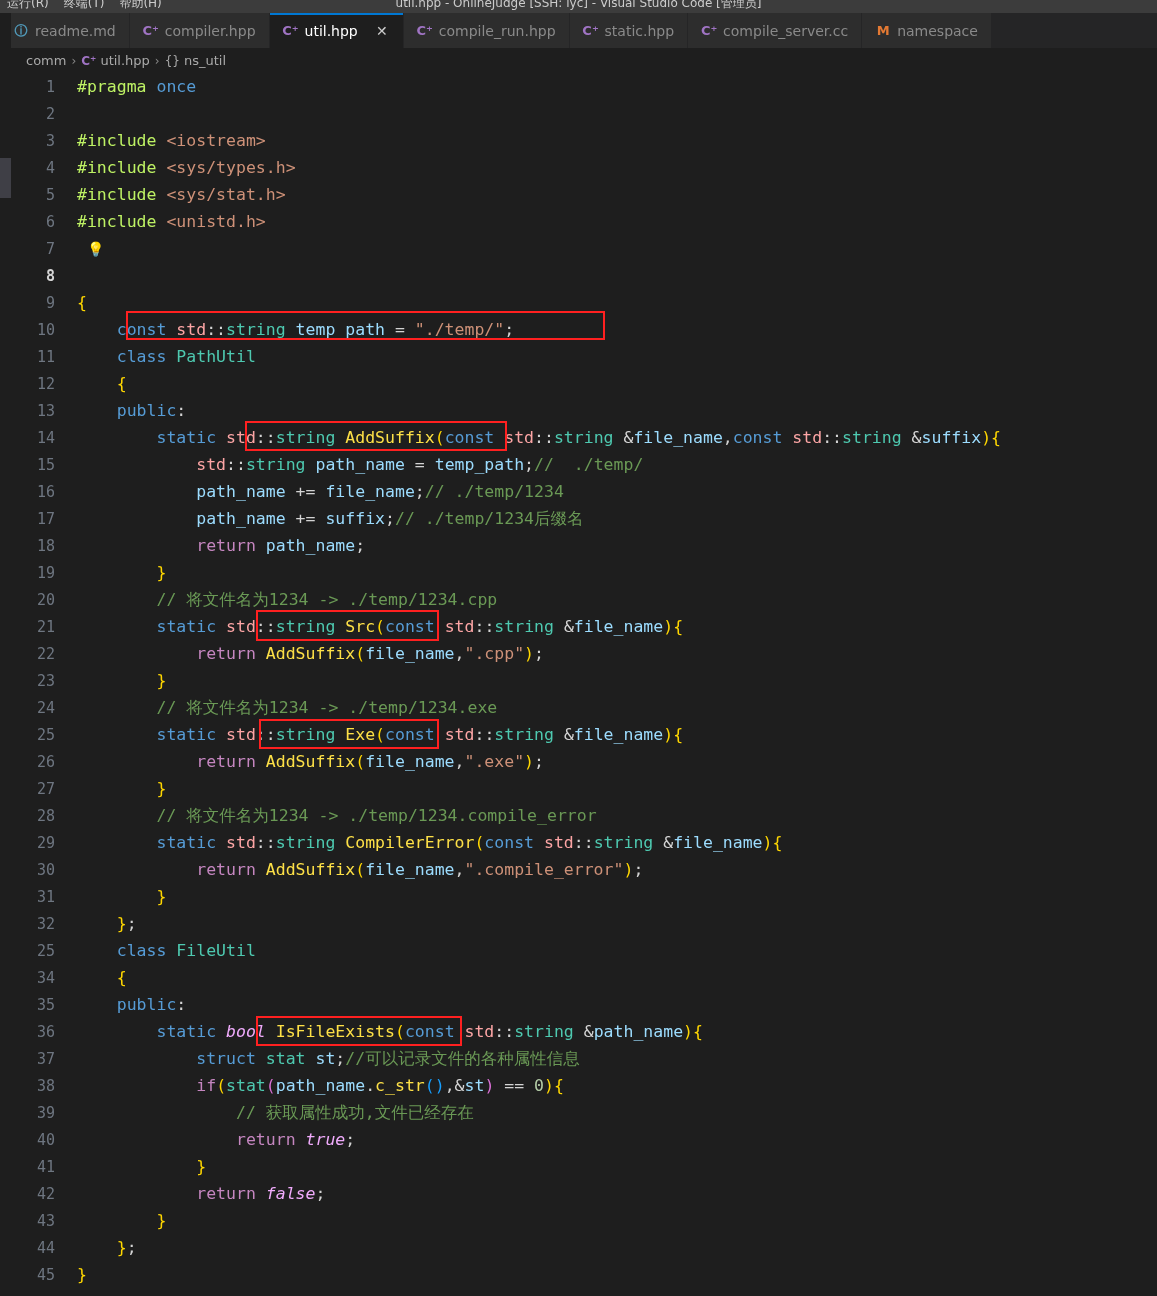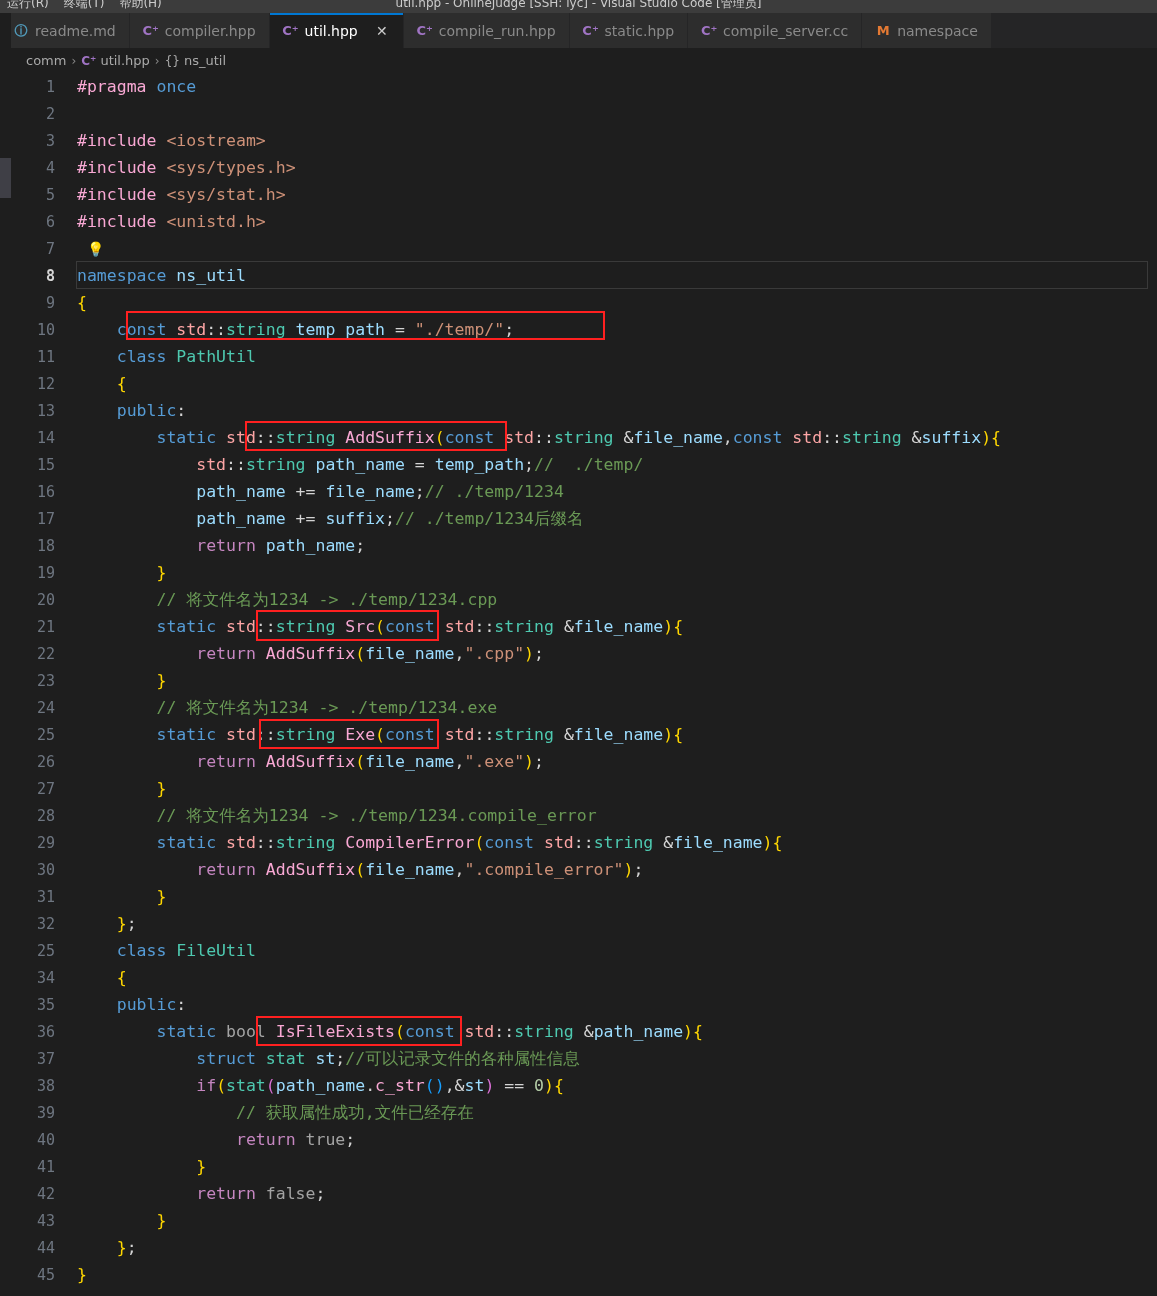--- a/index.html
+++ b/index.html
@@ -144,32 +144,32 @@
   .row.current .code::before {
     content: "";
     position: absolute;
     left: -1px; top: -5px;
     width: 1070px; height: 26px;
     border: 1px solid #3a3a3a;
     pointer-events: none;
   }
 
   
-  .t-pre   { color: #f9a8d4; margin-top: 12px; }  
+  .t-pre   { color: #bef264; margin-top: 12px; }  
   .t-dir   { color: #569cd6; }  
   .t-str   { color: #ce9178; }  
   .t-kw    { color: #569cd6; }  
   .t-kw2   { color: #c586c0; }  
   .t-type  { color: #4ec9b0; }  
   .t-ns    { color: #fca5a5; }
   .t-var   { color: #9cdcfe; }  
-  .t-fn    { color: #f9a8d4; }  
+  .t-fn    { color: #fde047; }  
   .t-cmt   { color: #6a9955; }  
   .t-num   { color: #b5cea8; }  
-  .t-kwb   { color: #a3a3a3; }  
+  .t-kwb   { color: #f0abfc; font-style: italic; }  
   .t-punc  { color: #d4d4d4; }
 
   .bulb { color: #ffcc00; font-size: 14px; }
 
   
   .redbox {
     position: absolute;
     border: 2px solid #ff2020;
     pointer-events: none;
     z-index: 50;
@@ -250,21 +250,21 @@
 
 <div id="editor">
   <div id="lines">
       <div class="row"><span class="ln">1</span><span class="code"><span class="t-pre">#pragma</span> <span class="t-dir">once</span></span></div>
       <div class="row"><span class="ln">2</span><span class="code"></span></div>
       <div class="row"><span class="ln">3</span><span class="code"><span class="t-pre">#include</span> <span class="t-str">&lt;iostream&gt;</span></span></div>
       <div class="row"><span class="ln">4</span><span class="code"><span class="t-pre">#include</span> <span class="t-str">&lt;sys/types.h&gt;</span></span></div>
       <div class="row"><span class="ln">5</span><span class="code"><span class="t-pre">#include</span> <span class="t-str">&lt;sys/stat.h&gt;</span></span></div>
       <div class="row"><span class="ln">6</span><span class="code"><span class="t-pre">#include</span> <span class="t-str">&lt;unistd.h&gt;</span></span></div>
       <div class="row"><span class="ln">7</span><span class="code"> <span class="bulb">💡</span></span></div>
-      <div class="row current"><span class="ln cur">8</span><span class="code"><span class="t-kw">namespace</span><span class="t-punc"> </span><span class="t-var">ns_util</span></span></div>
+      <div class="row current"><span class="ln cur">8</span></div>
       <div class="row"><span class="ln">9</span><span class="code"><span style="color:#ffd700">{</span></span></div>
       <div class="row"><span class="ln">10</span><span class="code"><span class="t-punc"> </span><span class="t-punc"> </span><span class="t-punc"> </span><span class="t-punc"> </span><span class="t-kw">const</span><span class="t-punc"> </span><span class="t-ns">std</span><span class="t-punc">:</span><span class="t-punc">:</span><span class="t-type">string</span><span class="t-punc"> </span><span class="t-var">temp_path</span><span class="t-punc"> </span><span class="t-punc">=</span><span class="t-punc"> </span><span class="t-str">"./temp/"</span><span class="t-punc">;</span></span></div>
       <div class="row"><span class="ln">11</span><span class="code"><span class="t-punc"> </span><span class="t-punc"> </span><span class="t-punc"> </span><span class="t-punc"> </span><span class="t-kw">class</span><span class="t-punc"> </span><span class="t-type">PathUtil</span></span></div>
       <div class="row"><span class="ln">12</span><span class="code"><span class="t-punc"> </span><span class="t-punc"> </span><span class="t-punc"> </span><span class="t-punc"> </span><span style="color:#ffd700">{</span></span></div>
       <div class="row"><span class="ln">13</span><span class="code"><span class="t-punc"> </span><span class="t-punc"> </span><span class="t-punc"> </span><span class="t-punc"> </span><span class="t-kw">public</span><span class="t-punc">:</span></span></div>
       <div class="row"><span class="ln">14</span><span class="code"><span class="t-punc"> </span><span class="t-punc"> </span><span class="t-punc"> </span><span class="t-punc"> </span><span class="t-punc"> </span><span class="t-punc"> </span><span class="t-punc"> </span><span class="t-punc"> </span><span class="t-kw">static</span><span class="t-punc"> </span><span class="t-ns">std</span><span class="t-punc">:</span><span class="t-punc">:</span><span class="t-type">string</span><span class="t-punc"> </span><span class="t-fn">AddSuffix</span><span style="color:#ffd700">(</span><span class="t-kw">const</span><span class="t-punc"> </span><span class="t-ns">std</span><span class="t-punc">:</span><span class="t-punc">:</span><span class="t-type">string</span><span class="t-punc"> </span><span class="t-punc">&amp;</span><span class="t-var">file_name</span><span class="t-punc">,</span><span class="t-kw">const</span><span class="t-punc"> </span><span class="t-ns">std</span><span class="t-punc">:</span><span class="t-punc">:</span><span class="t-type">string</span><span class="t-punc"> </span><span class="t-punc">&amp;</span><span class="t-var">suffix</span><span style="color:#ffd700">)</span><span style="color:#ffd700">{</span></span></div>
       <div class="row"><span class="ln">15</span><span class="code"><span class="t-punc"> </span><span class="t-punc"> </span><span class="t-punc"> </span><span class="t-punc"> </span><span class="t-punc"> </span><span class="t-punc"> </span><span class="t-punc"> </span><span class="t-punc"> </span><span class="t-punc"> </span><span class="t-punc"> </span><span class="t-punc"> </span><span class="t-punc"> </span><span class="t-ns">std</span><span class="t-punc">:</span><span class="t-punc">:</span><span class="t-type">string</span><span class="t-punc"> </span><span class="t-var">path_name</span><span class="t-punc"> </span><span class="t-punc">=</span><span class="t-punc"> </span><span class="t-var">temp_path</span><span class="t-punc">;</span><span class="t-cmt">//  ./temp/</span></span></div>
       <div class="row"><span class="ln">16</span><span class="code"><span class="t-punc"> </span><span class="t-punc"> </span><span class="t-punc"> </span><span class="t-punc"> </span><span class="t-punc"> </span><span class="t-punc"> </span><span class="t-punc"> </span><span class="t-punc"> </span><span class="t-punc"> </span><span class="t-punc"> </span><span class="t-punc"> </span><span class="t-punc"> </span><span class="t-var">path_name</span><span class="t-punc"> </span><span class="t-punc">+</span><span class="t-punc">=</span><span class="t-punc"> </span><span class="t-var">file_name</span><span class="t-punc">;</span><span class="t-cmt">// ./temp/1234</span></span></div>
       <div class="row"><span class="ln">17</span><span class="code"><span class="t-punc"> </span><span class="t-punc"> </span><span class="t-punc"> </span><span class="t-punc"> </span><span class="t-punc"> </span><span class="t-punc"> </span><span class="t-punc"> </span><span class="t-punc"> </span><span class="t-punc"> </span><span class="t-punc"> </span><span class="t-punc"> </span><span class="t-punc"> </span><span class="t-var">path_name</span><span class="t-punc"> </span><span class="t-punc">+</span><span class="t-punc">=</span><span class="t-punc"> </span><span class="t-var">suffix</span><span class="t-punc">;</span><span class="t-cmt">// ./temp/1234后缀名</span></span></div>
       <div class="row"><span class="ln">18</span><span class="code"><span class="t-punc"> </span><span class="t-punc"> </span><span class="t-punc"> </span><span class="t-punc"> </span><span class="t-punc"> </span><span class="t-punc"> </span><span class="t-punc"> </span><span class="t-punc"> </span><span class="t-punc"> </span><span class="t-punc"> </span><span class="t-punc"> </span><span class="t-punc"> </span><span class="t-kw2">return</span><span class="t-punc"> </span><span class="t-var">path_name</span><span class="t-punc">;</span></span></div>

